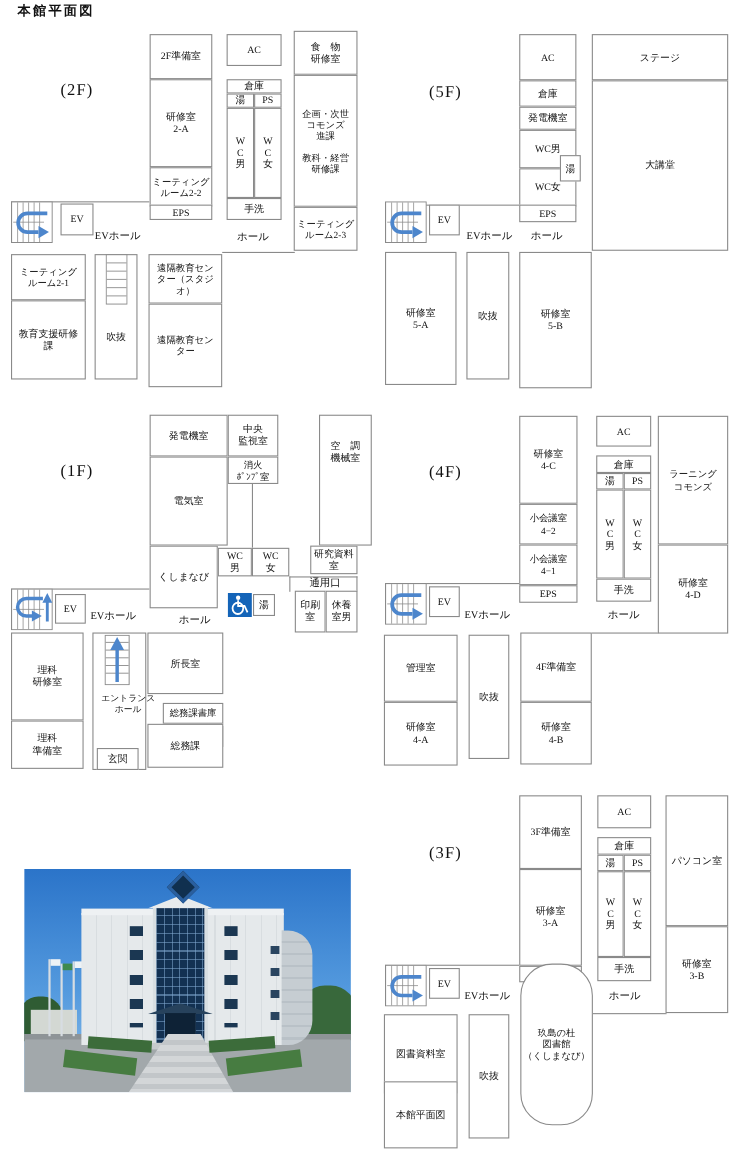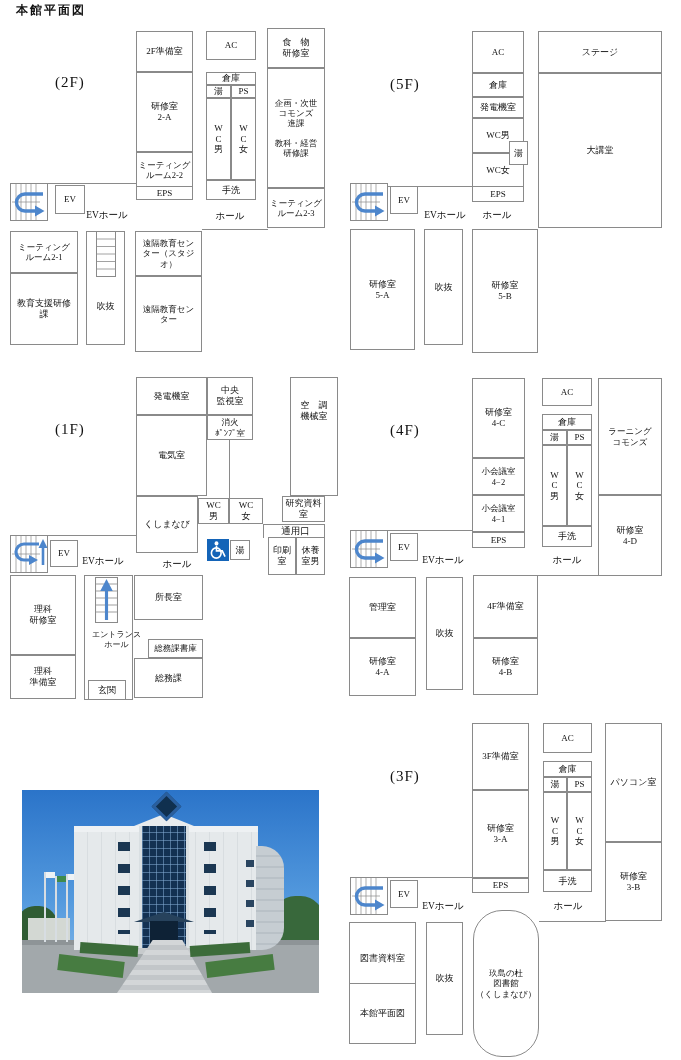--- a/index.html
+++ b/index.html
@@ -272,21 +272,21 @@
       <div class="room" style="left: 10px; top: 655px; width: 66px; height: 44px;">
         <span>理科
 準備室</span>
       </div>
       <div class="room" style="left: 84px; top: 575px; width: 49px; height: 125px;">
         <span></span>
       </div>
       <div class="room" style="left: 88px; top: 680px; width: 38px; height: 20px;">
         <span>玄関</span>
       </div>
-      <div class="room" style="left: 134px; top: 575px; width: 69px; height: 45px;">
+      <div class="room" style="left: 134px; top: 575px; width: 69px; height: 56px;">
         <span>所長室</span>
       </div>
       <div class="room" style="left: 148px; top: 620px; width: 55px; height: 19px; margin-top: 40px;">
         <span>副所長室</span>
       </div>
       <div class="room" style="left: 148px; top: 639px; width: 55px; height: 19px; font-size: 8.5px;">
         <span>総務課書庫</span>
       </div>
       <div class="room" style="left: 134px; top: 658px; width: 69px; height: 40px;">
         <span>総務課</span>
@@ -457,21 +457,21 @@
       </div>
       <div class="room" style="left: 349px; top: 922px; width: 67px; height: 72px;">
         <span>図書資料室</span>
       </div>
       <div class="room" style="left: 349px; top: 983px; width: 67px; height: 61px;">
         <span>本館平面図</span>
       </div>
       <div class="room" style="left: 426px; top: 922px; width: 37px; height: 113px;">
         <span>吹抜</span>
       </div>
-      <div class="room" style="left: 473px; top: 910px; width: 66px; height: 147px; font-size: 8.5px; border-radius: 29px;">
+      <div class="room" style="left: 473px; top: 876px; width: 66px; height: 147px; font-size: 8.5px; border-radius: 29px;">
         <span>玖島の杜
 図書館
 （くしまなび）</span>
       </div>
       <div class="flabel" style="left: 408px; top: 901px; width: 70px;">EVホール</div>
       <div class="flabel" style="left: 538px; top: 901px; width: 60px;">ホール</div>
       <div class="icon" style="left: 350px; top: 877px; width: 38px; height: 38px;">
         <svg width="100%" height="100%" viewBox="0 0 38 38" preserveAspectRatio="none">
           <rect x="0.5" y="0.5" width="37" height="37" fill="#fff" stroke="#8a8a8a"></rect>
           <path d="M6 1 V37 M11 1 V37 M16 1 V37 M21 1 V37 M26 1 V37 M2 19 H30" stroke="#8a8a8a" stroke-width="0.7" fill="none"></path>

